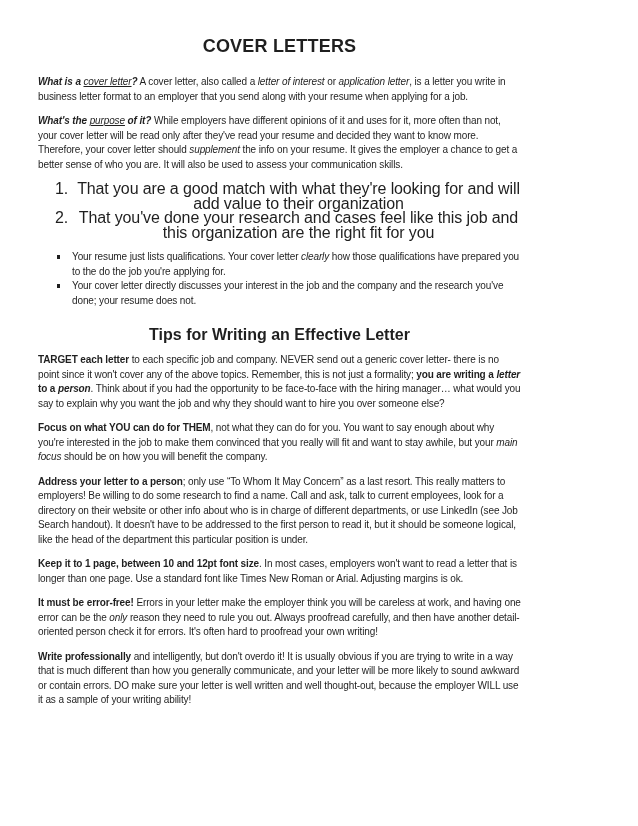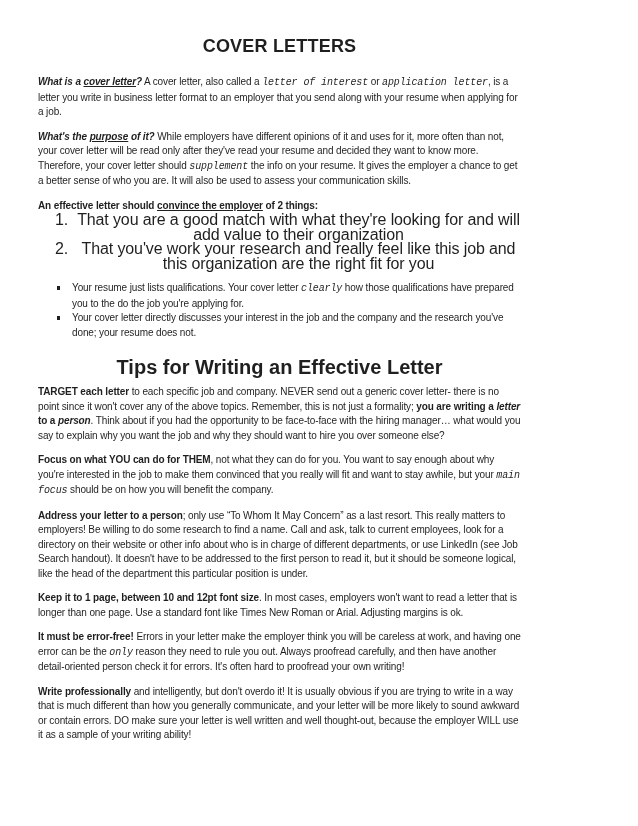--- a/index.html
+++ b/index.html
@@ -19,38 +19,38 @@
   }
   .doc-title {
     font-size: 18px;
     line-height: 19px;
     font-weight: bold;
     text-align: center;
     margin: 0 0 19px 0;
     letter-spacing: 0.2px;
   }
   .section-title {
-    font-size: 20px;
+    font-size: 16px;
     line-height: 18px;
     font-weight: bold;
     text-align: center;
     margin: 18px 0 9px 0;
   }
   .para, .head-para {
     font-size: 10px;
     line-height: 14.5px;
     letter-spacing: -0.12px;
     margin: 0 0 10px 0;
   }
   .head-para { margin-bottom: 0; }
   .b  { font-weight: bold; }
-  .i  { font-style: italic; font-family: Liberation Mono, monospace; }
+  .i  { font-style: italic; }
   .bi { font-weight: bold; font-style: italic; }
   .bu { font-weight: bold; text-decoration: underline; }
-  .biu{ font-weight: bold; font-style: italic; text-decoration: underline; }
+  .biu{ font-weight: normal; font-style: italic; text-decoration: underline; }
   ol.numbered {
     list-style: none;
     counter-reset: num;
     margin: 0 0 10px 0;
     padding: 0;
     font-size: 16px;
     line-height: 14.5px;
     letter-spacing: -0.12px;
     text-align: center;
   }
@@ -91,25 +91,24 @@
 <body>
 
 <main class="page">
 
   <h1 class="doc-title">COVER LETTERS</h1>
 
   <p class="para"><span class="bi">What is a </span><span class="biu">cover letter</span><span class="bi">?</span><span>  A cover letter, also called a </span><span class="i">letter of interest</span><span> or </span><span class="i">application letter</span><span>, is a letter you write in business letter format to an employer that you send along with your resume when applying for a job.</span></p>
 
   <p class="para"><span class="bi">What's the </span><span class="biu">purpose</span><span class="bi"> of it?</span><span>  While employers have different opinions of it and uses for it, more often than not, your cover letter will be read only after they've read your resume and decided they want to know more. Therefore, your cover letter should </span><span class="i">supplement</span><span> the info on your resume. It gives the employer a chance to get a better sense of who you are. It will also be used to assess your communication skills.</span></p>
 
-  <p class="head-para"><span class="b">An effective letter should </span><span class="bu">convince the employer</span><span class="b"> of 2 things:</span></p>
 
   <ol class="numbered">
     <li><span>That you are a good match with what they're looking for and will add value to their organization</span></li>
-    <li><span>That you've work your research and really feel like this job and this organization are the right fit for you</span></li>
+    <li><span>That you've done your research and cases feel like this job and this organization are the right fit for you</span></li>
   </ol>
 
 
   <ul class="bullets">
     <li><span>Your resume just lists qualifications. Your cover letter </span><span class="i">clearly</span><span> how those qualifications have prepared you to the do the job you're applying for.</span></li>
     <li><span>Your cover letter directly discusses your interest in the job and the company and the research you've done; your resume does not.</span></li>
   </ul>
 
   <h2 class="section-title">Tips for Writing an Effective Letter</h2>
 

